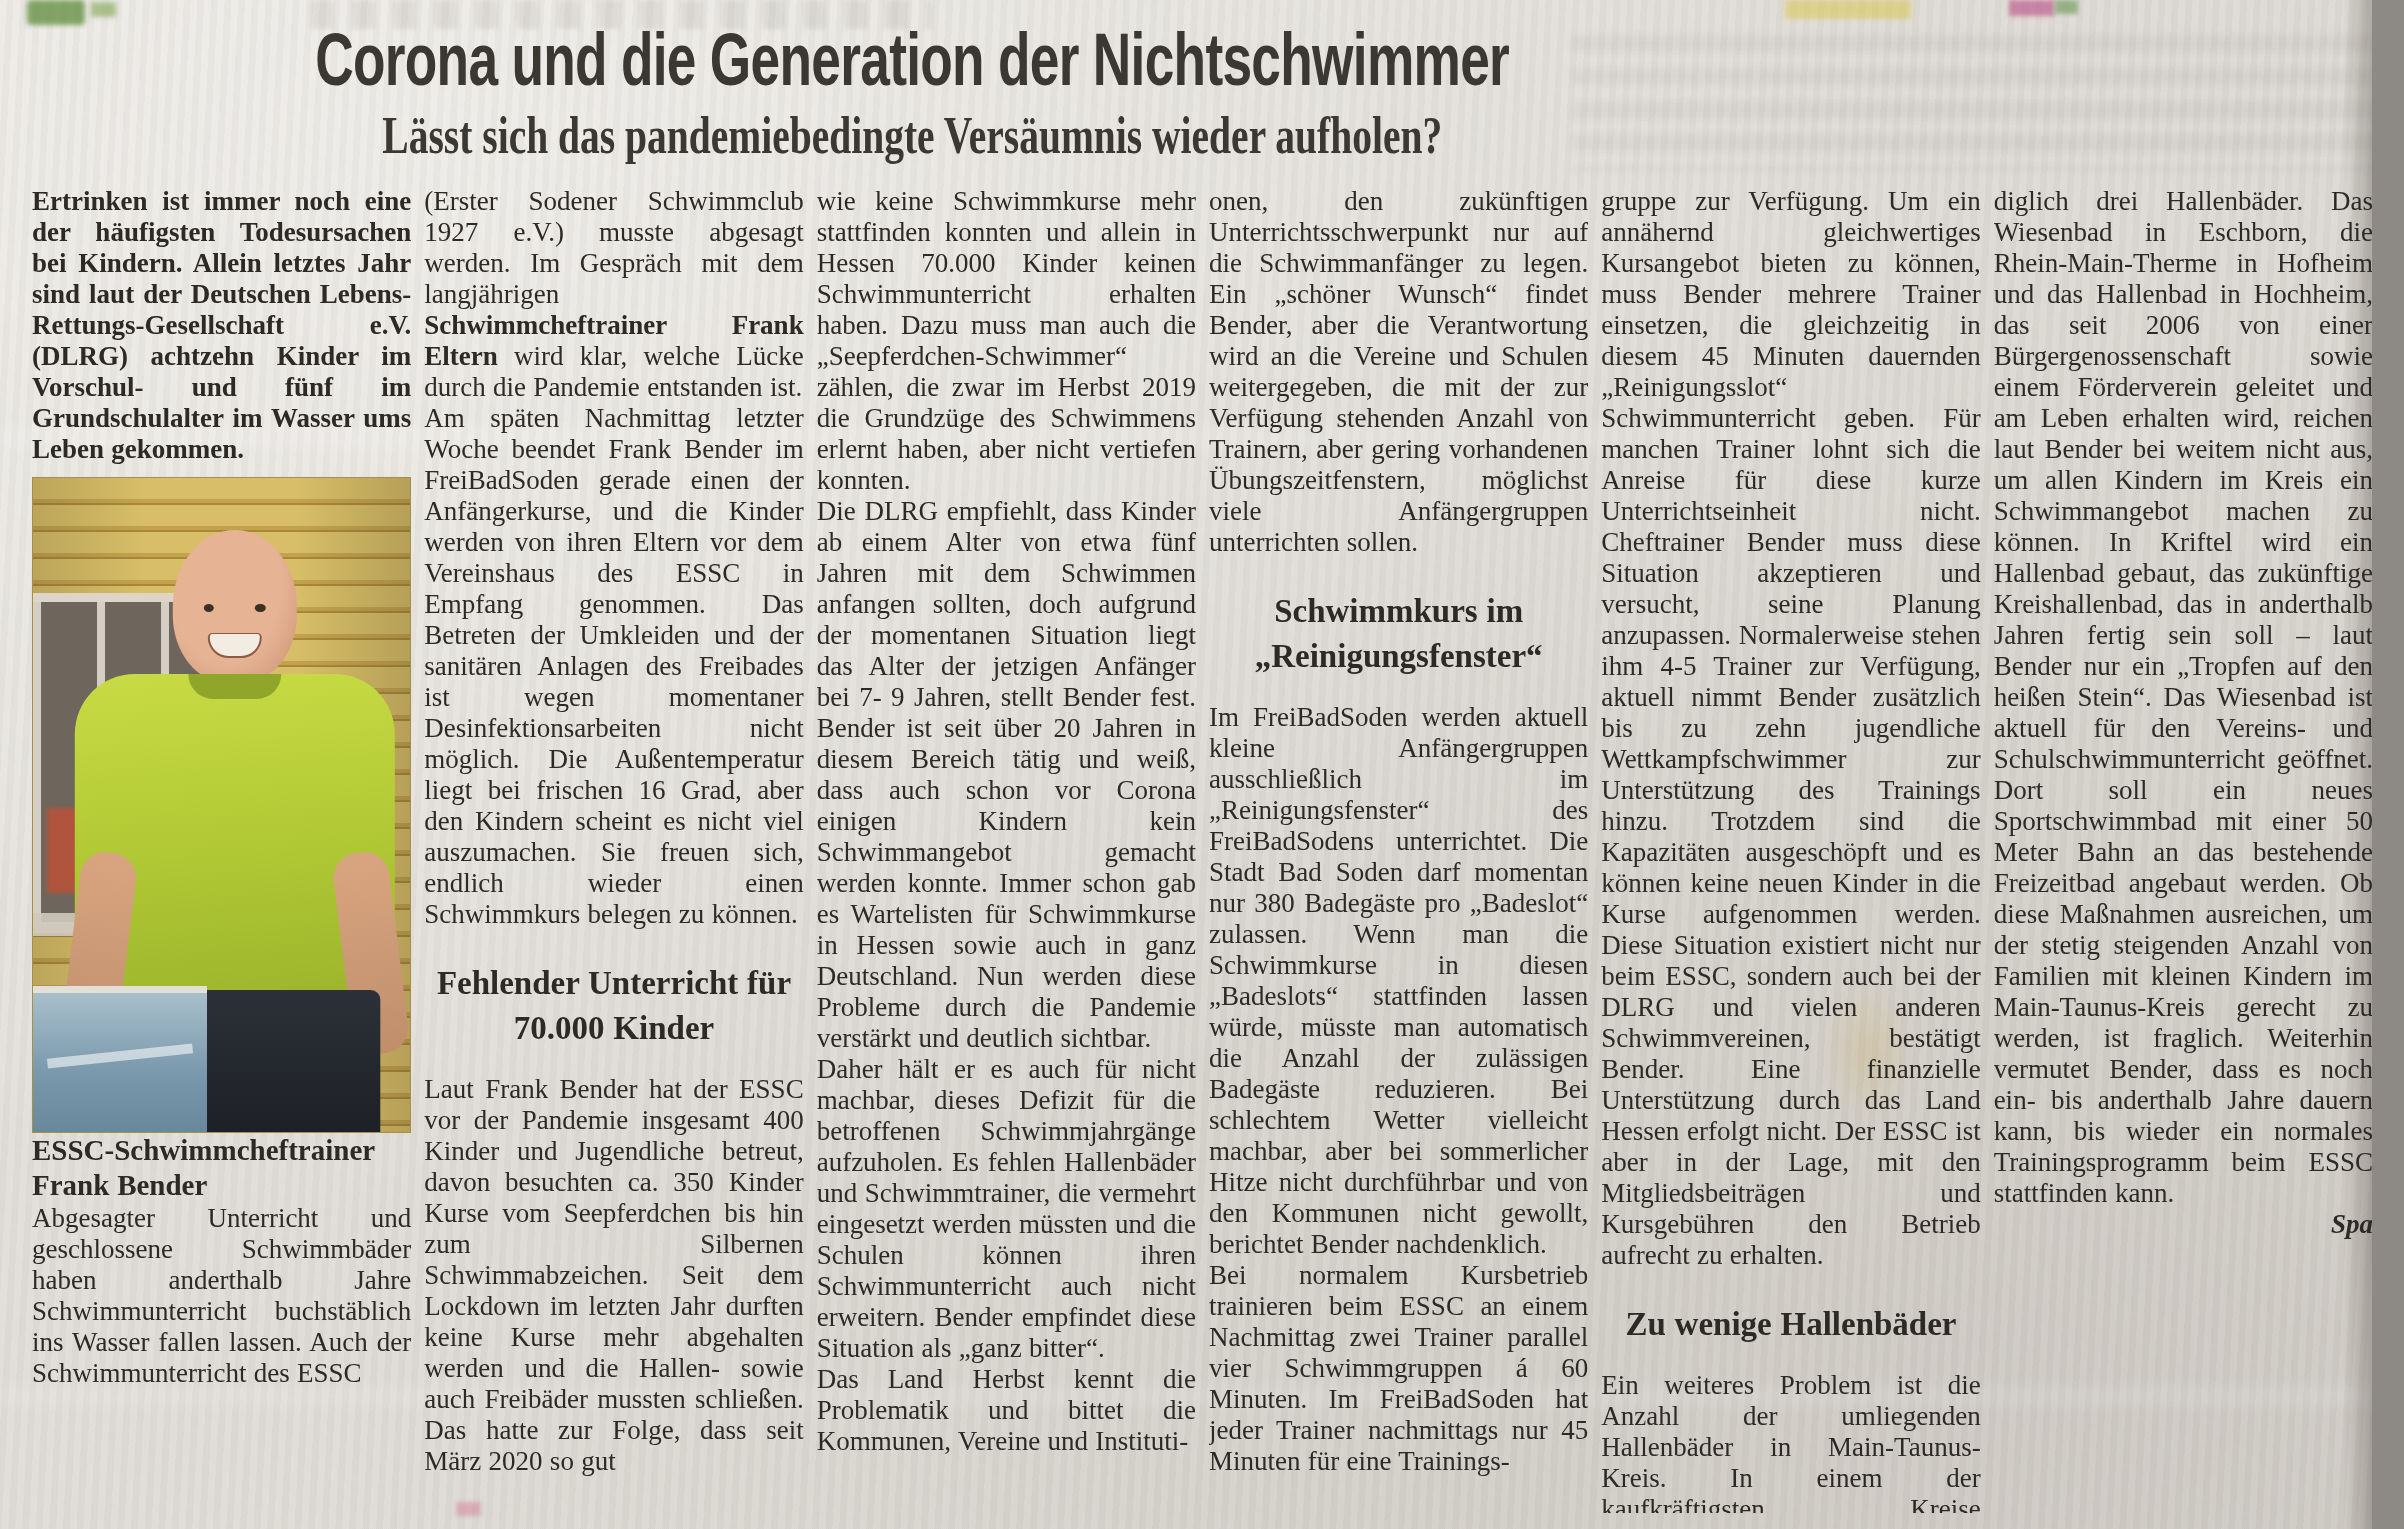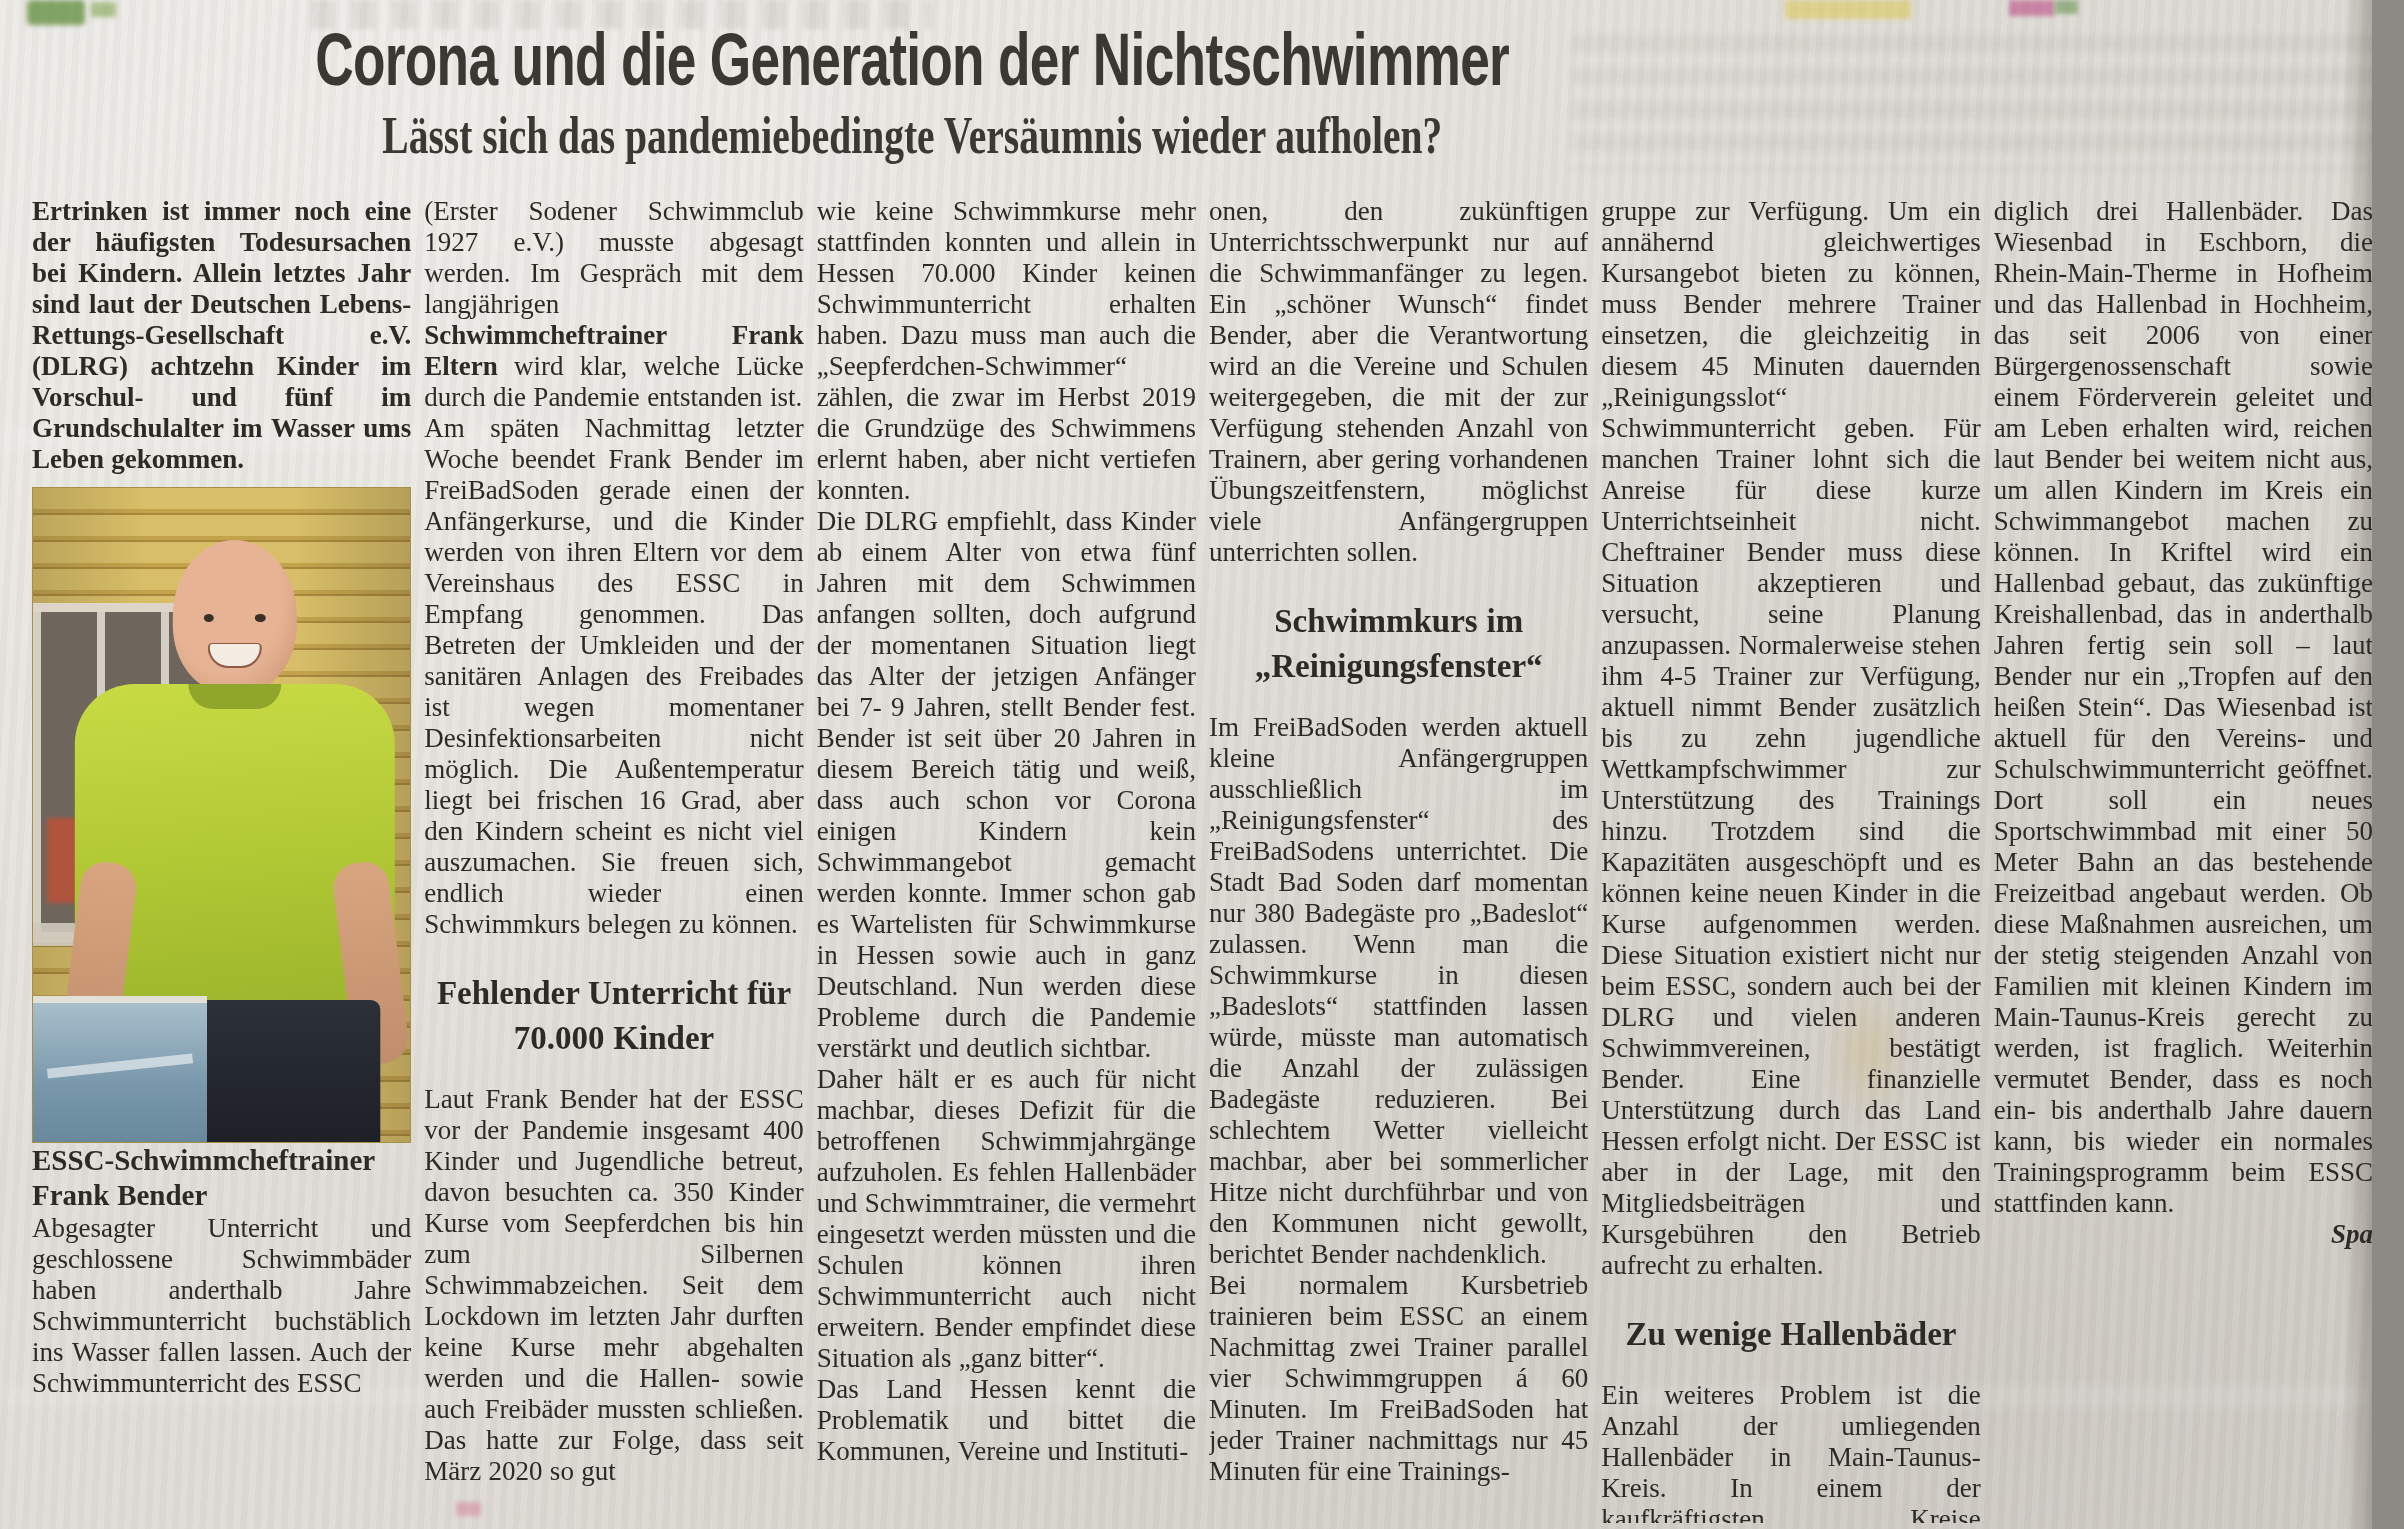--- a/index.html
+++ b/index.html
@@ -18,21 +18,21 @@
   }
 
   
   .header{position:absolute;left:0;top:21.3px;width:1824px;text-align:center;color:#3b3733;z-index:5;}
   .title{margin:0;font-family:"Liberation Sans",sans-serif;font-weight:700;font-size:74px;line-height:1.05;letter-spacing:-1px;}
   .subtitle{margin:7.8px 0 0;font-family:Liberation Serif, serif;font-weight:700;font-size:52px;line-height:1.1;}
   .squeezeT{display:inline-block;transform:scaleX(.72);transform-origin:center;white-space:nowrap;}
   .squeezeS{display:inline-block;transform:scaleX(.76);transform-origin:center;white-space:nowrap;}
 
   
-  .cols{position:absolute;left:32px;top:196px;width:2341px;height:1327px;display:flex;gap:13px;z-index:4;}
+  .cols{position:absolute;left:32px;top:186px;width:2341px;height:1327px;display:flex;gap:13px;z-index:4;}
   .col{flex:1 1 0;height:100%;overflow:hidden;text-align:justify;font-size:27px;line-height:31px;hyphens:auto;-webkit-hyphens:auto;word-spacing:.02em;}
   .col p{margin:0;}
   .lead{font-weight:bold;}
   .subhead{font-weight:bold;font-size:33px;line-height:45px;text-align:center;margin:31px 0 23px;hyphens:none;}
   .caption{font-weight:bold;font-size:29px;line-height:35px;text-align:left;margin:15.5px 0 19.4px;hyphens:none;}
   .author-line{text-align:right;font-weight:bold;font-style:italic;}
 
   
   .photo{position:relative;width:100%;height:656px;margin:11.6px 0 0;overflow:hidden;
          background:#c3a84e;border:1px solid rgba(80,70,50,.25);box-sizing:border-box;}
@@ -139,21 +139,21 @@
       <p><span>(Erster Sodener Schwimmclub 1927 e.V.) musste abgesagt werden. Im Gespräch mit dem langjährigen </span><strong>Schwimmcheftrainer Frank Eltern</strong><span> wird klar, welche Lücke durch die Pandemie entstanden ist.</span></p>
       <p>Am späten Nachmittag letzter Woche beendet Frank Bender im FreiBadSoden gerade einen der Anfängerkurse, und die Kinder werden von ihren Eltern vor dem Vereinshaus des ESSC in Empfang genommen. Das Betreten der Umkleiden und der sanitären Anlagen des Freibades ist wegen momentaner Desinfektionsarbeiten nicht möglich. Die Außentemperatur liegt bei frischen 16 Grad, aber den Kindern scheint es nicht viel auszumachen. Sie freuen sich, endlich wieder einen Schwimmkurs belegen zu können.</p>
       <h3 class="subhead">Fehlender Unterricht für 70.000 Kinder</h3>
       <p>Laut Frank Bender hat der ESSC vor der Pandemie insgesamt 400 Kinder und Jugendliche betreut, davon besuchten ca. 350 Kinder Kurse vom Seepferdchen bis hin zum Silbernen Schwimmabzeichen. Seit dem Lockdown im letzten Jahr durften keine Kurse mehr abgehalten werden und die Hallen- sowie auch Freibäder mussten schließen. Das hatte zur Folge, dass seit März 2020 so gut</p>
     </section>
 
     <section class="col">
       <p>wie keine Schwimmkurse mehr stattfinden konnten und allein in Hessen 70.000 Kinder keinen Schwimmunterricht erhalten haben. Dazu muss man auch die „Seepferdchen-Schwimmer“ zählen, die zwar im Herbst 2019 die Grundzüge des Schwimmens erlernt haben, aber nicht vertiefen konnten.</p>
       <p>Die DLRG empfiehlt, dass Kinder ab einem Alter von etwa fünf Jahren mit dem Schwimmen anfangen sollten, doch aufgrund der momentanen Situation liegt das Alter der jetzigen Anfänger bei 7- 9 Jahren, stellt Bender fest. Bender ist seit über 20 Jahren in diesem Bereich tätig und weiß, dass auch schon vor Corona einigen Kindern kein Schwimmangebot gemacht werden konnte. Immer schon gab es Wartelisten für Schwimmkurse in Hessen sowie auch in ganz Deutschland. Nun werden diese Probleme durch die Pandemie verstärkt und deutlich sichtbar.</p>
       <p>Daher hält er es auch für nicht machbar, dieses Defizit für die betroffenen Schwimmjahrgänge aufzuholen. Es fehlen Hallenbäder und Schwimmtrainer, die vermehrt eingesetzt werden müssten und die Schulen können ihren Schwimmunterricht auch nicht erweitern. Bender empfindet diese Situation als „ganz bitter“.</p>
-      <p>Das Land Hessen kennt die Problematik und bittet die Kommunen, Vereine und Instituti-</p>
+      <p>Das Land Herbst kennt die Problematik und bittet die Kommunen, Vereine und Instituti-</p>
     </section>
 
     <section class="col">
       <p>onen, den zukünftigen Unterrichtsschwerpunkt nur auf die Schwimmanfänger zu legen. Ein „schöner Wunsch“ findet Bender, aber die Verantwortung wird an die Vereine und Schulen weitergegeben, die mit der zur Verfügung stehenden Anzahl von Trainern, aber gering vorhandenen Übungszeitfenstern, möglichst viele Anfängergruppen unterrichten sollen.</p>
       <h3 class="subhead">Schwimmkurs im „Reinigungsfenster“</h3>
       <p>Im FreiBadSoden werden aktuell kleine Anfängergruppen ausschließlich im „Reinigungsfenster“ des FreiBadSodens unterrichtet. Die Stadt Bad Soden darf momentan nur 380 Badegäste pro „Badeslot“ zulassen. Wenn man die Schwimmkurse in diesen „Badeslots“ stattfinden lassen würde, müsste man automatisch die Anzahl der zulässigen Badegäste reduzieren. Bei schlechtem Wetter vielleicht machbar, aber bei sommerlicher Hitze nicht durchführbar und von den Kommunen nicht gewollt, berichtet Bender nachdenklich.</p>
       <p>Bei normalem Kursbetrieb trainieren beim ESSC an einem Nachmittag zwei Trainer parallel vier Schwimmgruppen á 60 Minuten. Im FreiBadSoden hat jeder Trainer nachmittags nur 45 Minuten für eine Trainings-</p>
     </section>
 
     <section class="col">

